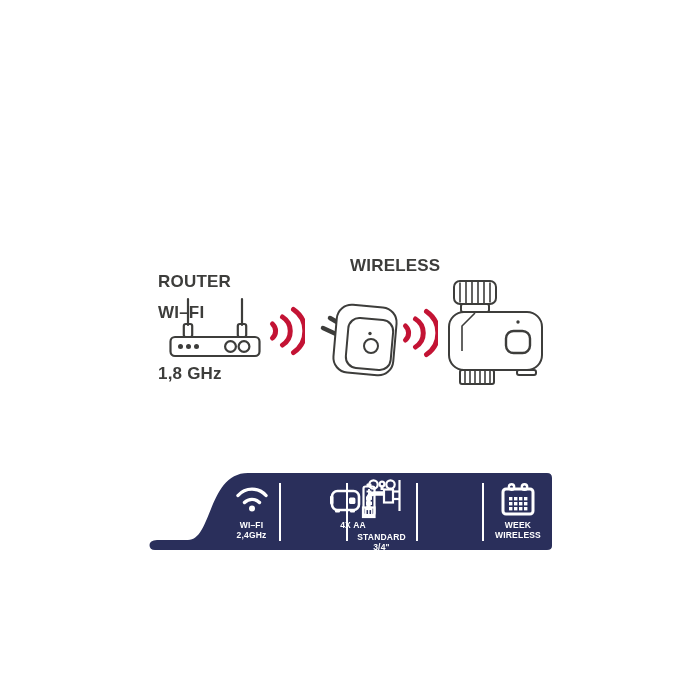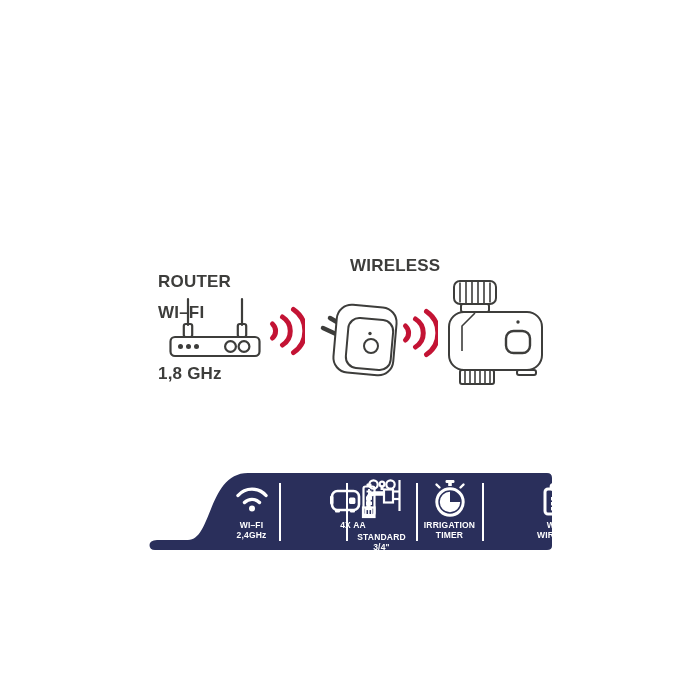--- a/index.html
+++ b/index.html
@@ -193,42 +193,22 @@
             <line x1="10.8" y1="29" x2="10.8" y2="38"></line>
           </g>
         </svg>
       </div>
       <div class="flabel">
         <span>STANDARD</span>
         <span>3/4"</span>
       </div>
     </div>
 
-    <div class="cell" style="left:269px; width:65px;">
-      <div class="ficon">
-        <svg width="34" height="39" viewBox="0 0 34 39">
-          <g fill="currentColor" stroke="none">
-            <rect x="12.5" y="0" width="9" height="3" rx="1.2"></rect>
-            <rect x="15.2" y="2" width="3.6" height="4"></rect>
-          </g>
-          <g stroke="currentColor" stroke-width="2.4" stroke-linecap="round" fill="none">
-            <line x1="27.5" y1="7.5" x2="30.5" y2="4.5"></line>
-            <line x1="6.5" y1="7.5" x2="3.5" y2="4.5"></line>
-          </g>
-          <circle cx="17" cy="22" r="13.2" fill="none" stroke="currentColor" stroke-width="3"></circle>
-          <path d="M 17 22 L 17 11.8 A 10.2 10.2 0 1 0 27.2 22 Z" fill="currentColor"></path>
-        </svg>
-      </div>
-      <div class="flabel">
-        <span>IRRIGATION</span>
-        <span>TIMER</span>
-      </div>
-    </div>
-
-    <div class="cell" style="left:336px; width:68px;padding-left:42px;">
+
+    <div class="cell" style="left:336px; width:68px;">
       <div class="ficon">
         <svg width="34" height="33" viewBox="0 0 34 33">
           <rect x="2" y="6" width="30" height="25" rx="3" fill="none" stroke="currentColor" stroke-width="3"></rect>
           <circle cx="10.5" cy="4" r="2.7" fill="none" stroke="currentColor" stroke-width="2.4"></circle>
           <circle cx="23.5" cy="4" r="2.7" fill="none" stroke="currentColor" stroke-width="2.4"></circle>
           <g fill="currentColor" stroke="none">
             <rect x="8" y="14" width="3.4" height="3.4"></rect>
               <rect x="13" y="14" width="3.4" height="3.4"></rect>
               <rect x="18" y="14" width="3.4" height="3.4"></rect>
               <rect x="23" y="14" width="3.4" height="3.4"></rect>

